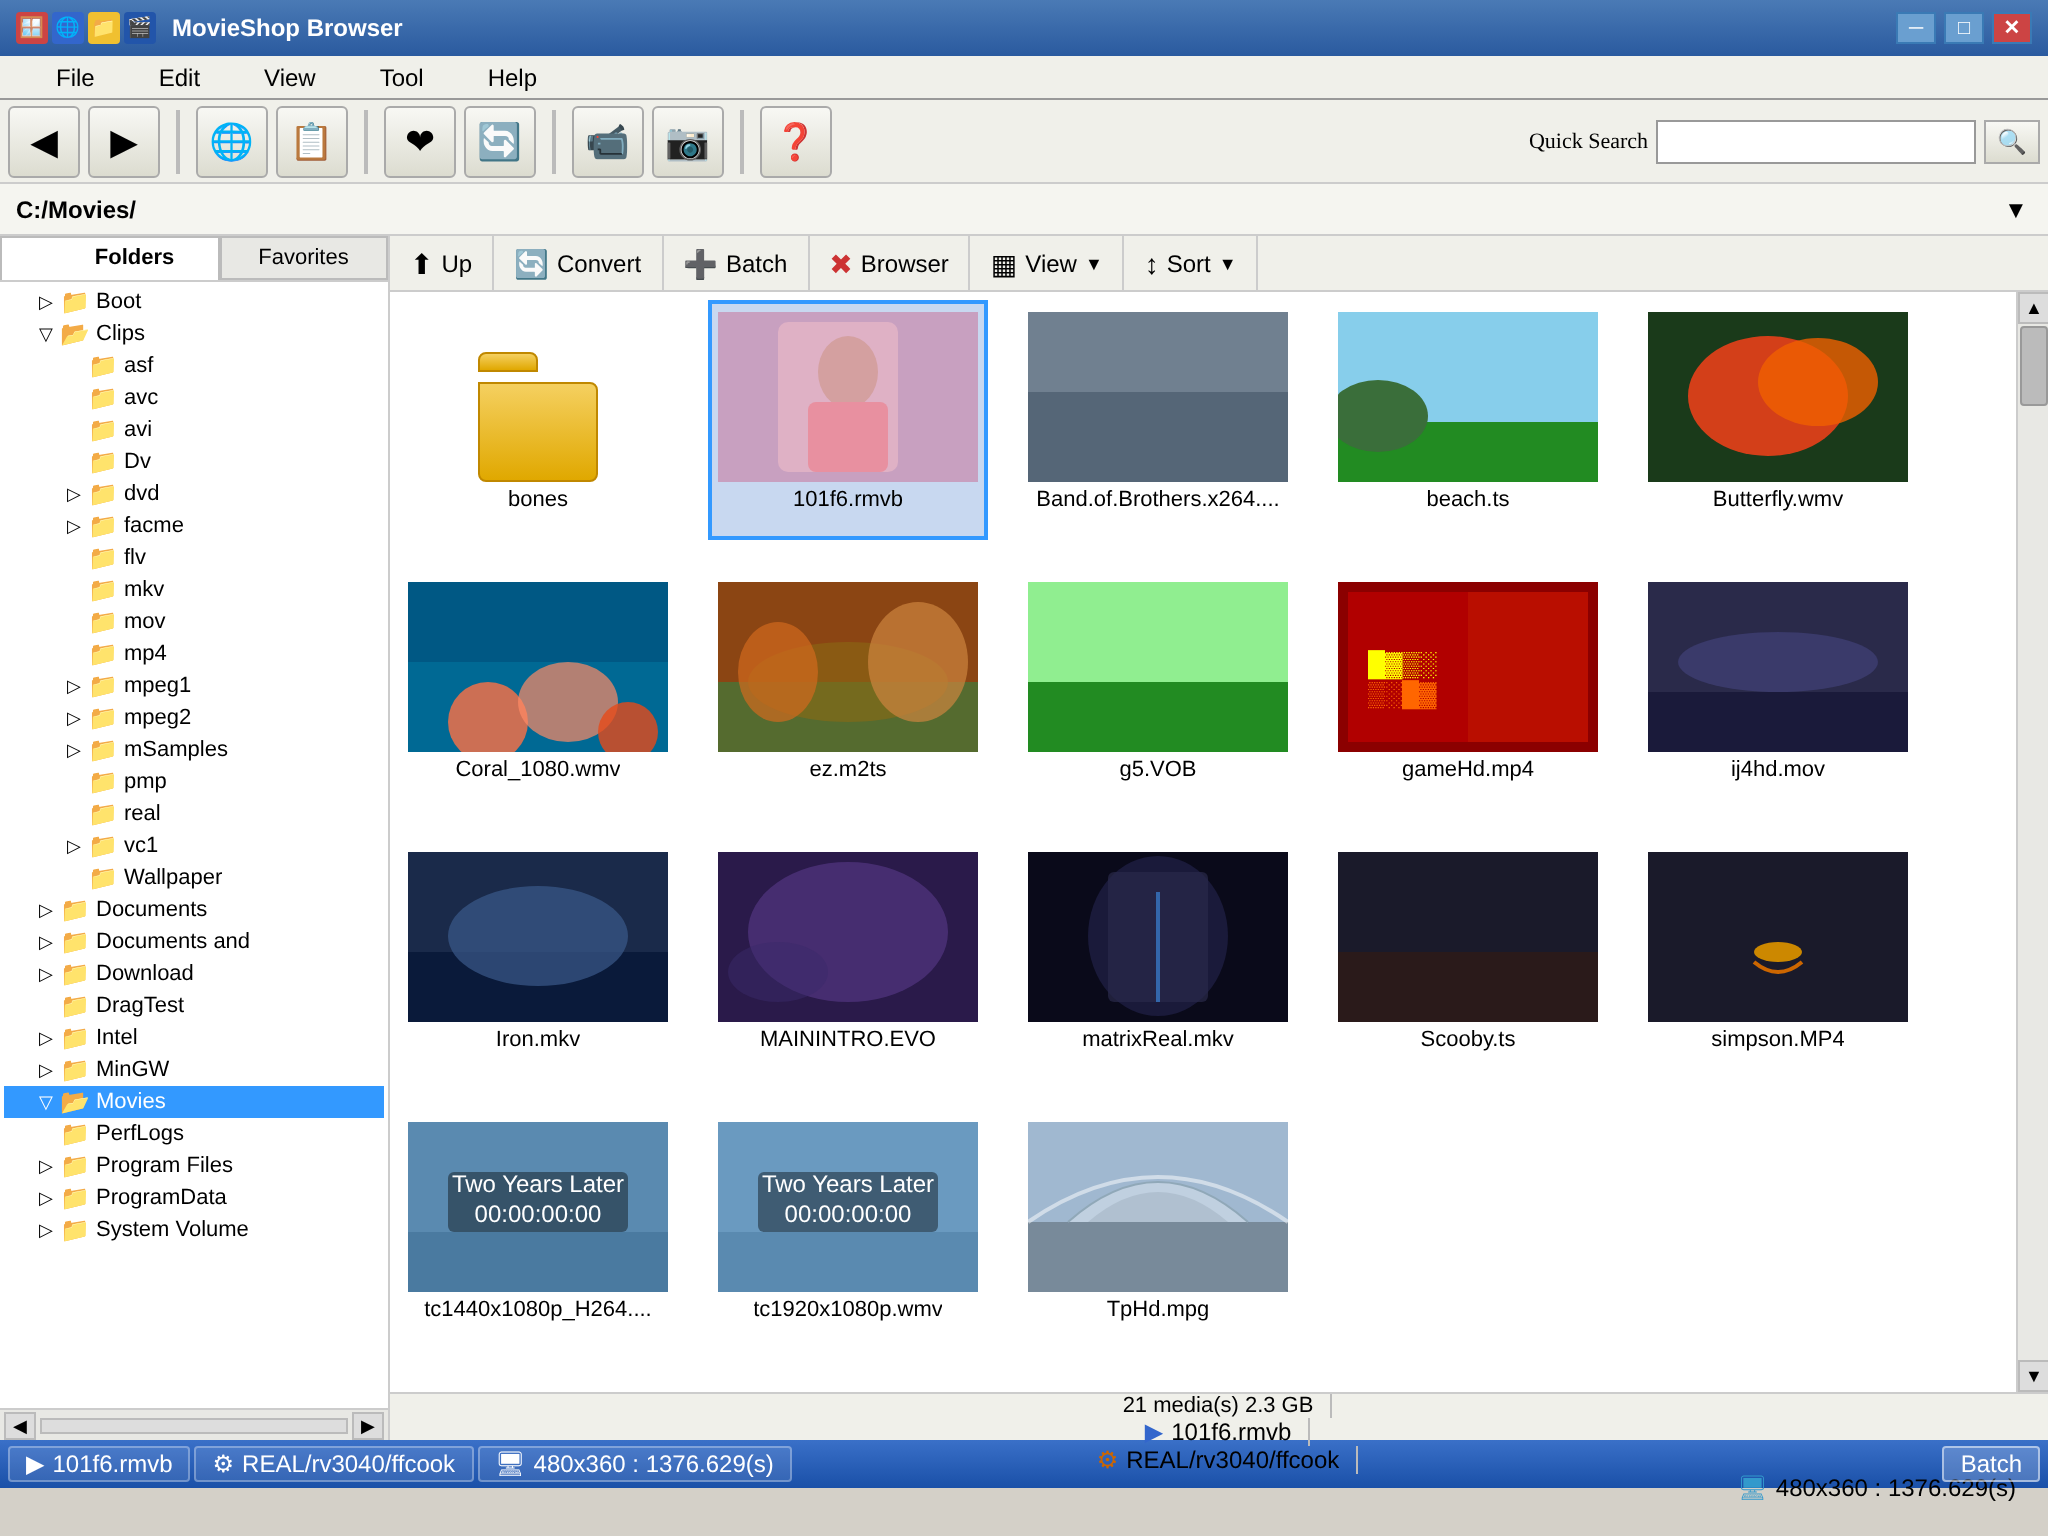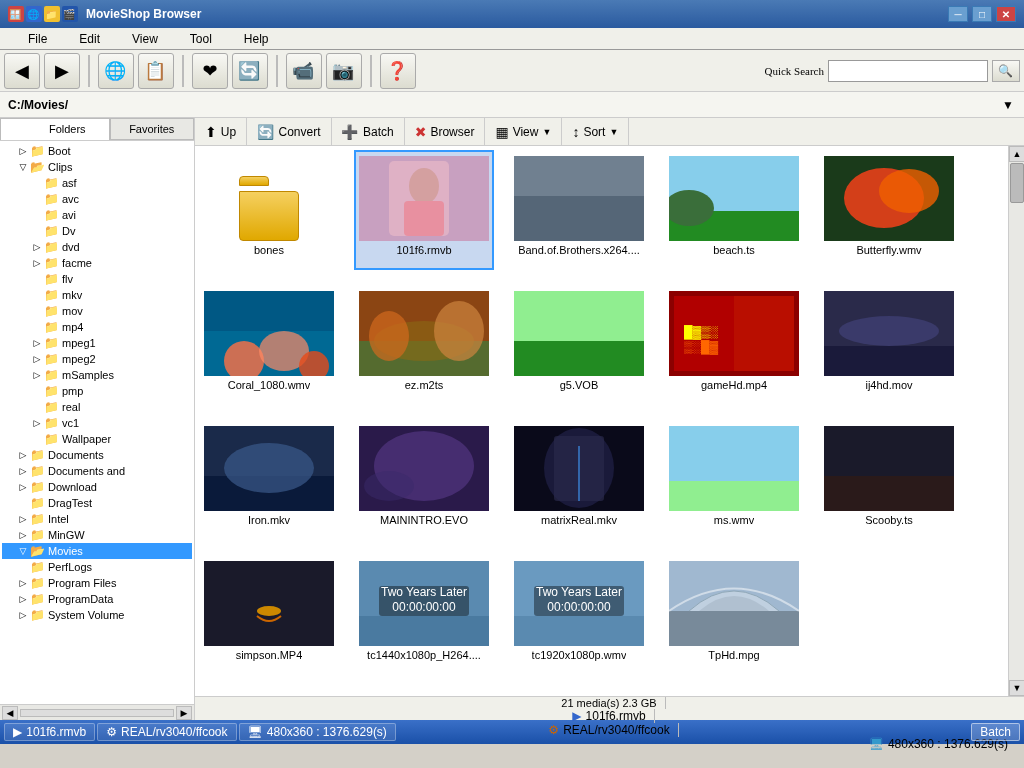--- a/index.html
+++ b/index.html
@@ -29,21 +29,21 @@
     .address-text { flex: 1; font-size: 12px; font-weight: bold; }
     .address-arrow { width: 16px; height: 16px; cursor: pointer; display: flex; align-items: center; justify-content: center; }
 
     
     .main-area { display: flex; height: calc(768px - 28px - 22px - 42px - 26px - 24px - 24px); }
 
     
     .sidebar { width: 195px; background: white; border-right: 1px solid #ccc; overflow-y: auto; overflow-x: hidden; display: flex; flex-direction: column; }
     .sidebar-tabs { display: flex; border-bottom: 1px solid #ccc; }
     .sidebar-tab { flex: 1; padding: 4px 8px; text-align: center; cursor: pointer; background: #e8e8e4; border: 1px solid #bbb; font-size: 11px; }
-    .sidebar-tab.active { background: white; border-bottom: none; font-weight: normal; padding-left: 33px; }
+    .sidebar-tab.active { background: white; border-bottom: none; font-weight: bold; padding-left: 33px; }
     .tree-area { flex: 1; overflow-y: auto; padding: 2px; }
     .tree-item { display: flex; align-items: center; padding: 1px 0; cursor: pointer; white-space: nowrap; }
     .tree-item.selected { background: #3399ff; color: white; }
     .tree-expand { width: 14px; height: 14px; display: flex; align-items: center; justify-content: center; font-size: 9px; }
     .tree-icon { width: 16px; height: 14px; margin-right: 2px; font-size: 12px; }
     .tree-label { font-size: 11px; }
     .indent1 { padding-left: 14px; }
     .indent2 { padding-left: 28px; }
 
     
@@ -478,34 +478,20 @@
             <svg width="130" height="85">
               <rect width="130" height="85" fill="#0a0a1a"></rect>
               <ellipse cx="65" cy="42" rx="35" ry="40" fill="#1a1a3a"></ellipse>
               <rect x="40" y="10" width="50" height="65" rx="3" fill="#2a2a4a" opacity="0.7"></rect>
               <line x1="65" y1="20" x2="65" y2="75" stroke="#3366aa" stroke-width="2"></line>
             </svg>
           </div>
           <span class="file-name">matrixReal.mkv</span>
         </div>
 
-        <div class="file-item">
-          <div class="file-thumb">
-            <svg width="130" height="85">
-              <rect width="130" height="85" fill="#87ceeb"></rect>
-              <rect x="0" y="55" width="130" height="30" fill="#90ee90"></rect>
-              <circle cx="80" cy="15" rx="12" ry="12" fill="#FFD700" opacity="0.9"></circle>
-              <circle cx="55" cy="35" rx="20" ry="12" fill="white" opacity="0.8"></circle>
-              <circle cx="90" cy="40" rx="12" ry="8" fill="white" opacity="0.7"></circle>
-              <circle cx="40" cy="42" rx="8" ry="5" fill="#ff9933" opacity="0.8"></circle>
-              <circle cx="100" cy="55" rx="12" ry="8" fill="#ff7722" opacity="0.9"></circle>
-            </svg>
-          </div>
-          <span class="file-name">ms.wmv</span>
-        </div>
 
         <div class="file-item">
           <div class="file-thumb">
             <svg width="130" height="85">
               <rect width="130" height="85" fill="#1a1a2a"></rect>
               <rect x="0" y="50" width="130" height="35" fill="#2a1a1a"></rect>
               <circle cx="30" cy="45" rx="18" ry="18" fill="#8B6914"></circle>
               <circle cx="70" cy="40" rx="20" ry="20" fill="#cc8800"></circle>
               <circle cx="110" cy="45" rx="15" ry="15" fill="#aa6600"></circle>
             </svg>

